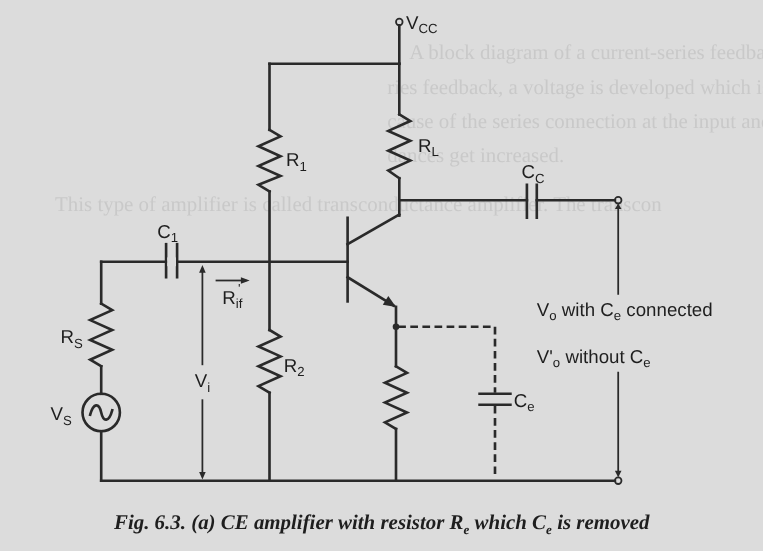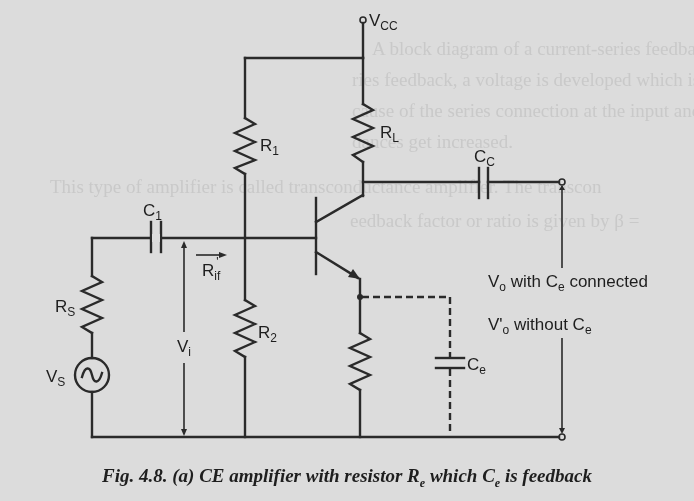--- a/index.html
+++ b/index.html
@@ -30,21 +30,20 @@
 </style>
 </head>
 <body>
 
 <div id="bg-text">
   <div style="left:372px;top:38px;">A block diagram of a current-series feedback is illustrated in Fig.4.7. In</div>
   <div style="left:352px;top:69px;">ries feedback, a voltage is developed which is proportional to the output</div>
   <div style="left:352px;top:100px;">cause of the series connection at the input and output, the input an</div>
   <div style="left:352px;top:131px;">dances get increased.</div>
   <div style="left:50px;top:176px;">This type of amplifier is called transconductance amplifier. The transcon</div>
-  <div style="left:350px;top:210px;">eedback factor or ratio is given by β =</div>
 </div>
 
 <svg id="circuit" width="694" height="501" viewBox="0 0 694 501">
 
   <g>
     <circle cx="363" cy="20" r="3" class="thin"></circle>
     <line x1="363" y1="23" x2="363" y2="58" class="wire"></line>
   </g>
   <text class="lbl" x="369" y="26"><tspan>V</tspan><tspan class="sub" dy="4">CC</tspan></text>
 
@@ -147,13 +146,13 @@
     <line x1="450" y1="297" x2="450" y2="357" class="dash"></line>
     <line x1="436" y1="358" x2="464" y2="358" class="wire"></line>
     <line x1="436" y1="368" x2="464" y2="368" class="wire"></line>
     <line x1="450" y1="369" x2="450" y2="435" class="dash"></line>
   </g>
   <text class="lbl" x="467" y="370"><tspan>C</tspan><tspan class="sub" dy="4">e</tspan></text>
 
   <line x1="92" y1="437" x2="559" y2="437" class="wire"></line>
 </svg>
 
-<div id="caption"><span>Fig. 4.8. (a) CE amplifier with resistor R</span><sub>e</sub><span> which C</span><sub>e</sub><span> is feedback</span></div>
+<div id="caption"><span>Fig. 6.3. (a) CE amplifier with resistor R</span><sub>e</sub><span> which C</span><sub>e</sub><span> is removed</span></div>
 
 </body></html>

